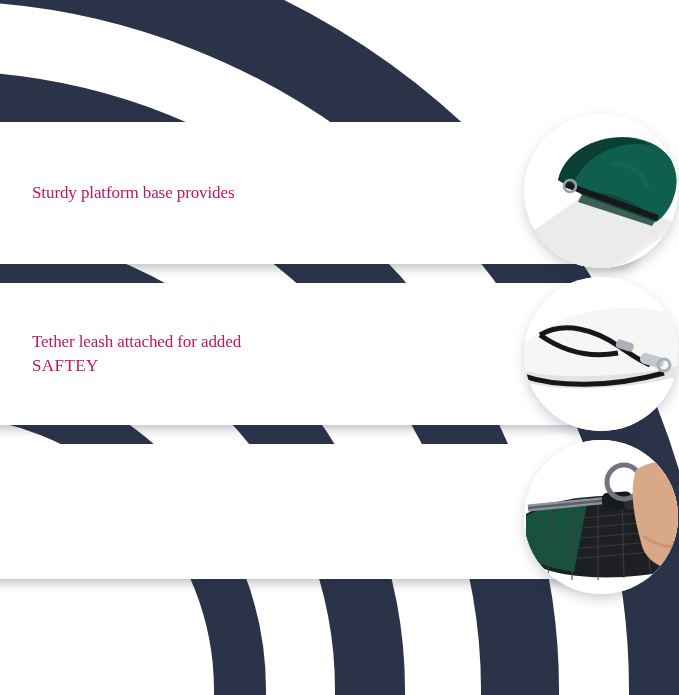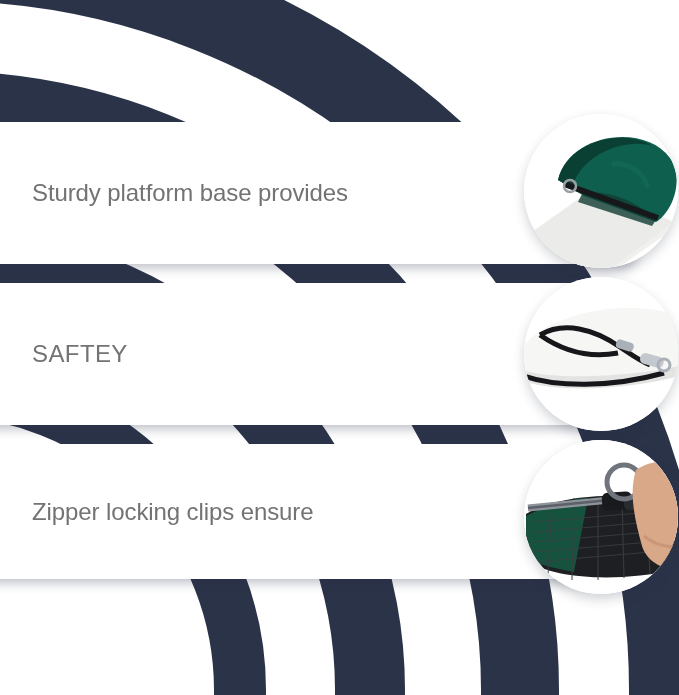--- a/index.html
+++ b/index.html
@@ -39,25 +39,26 @@
   .card-1 { top: 122px;  width: 652px; height: 142px; }
   .card-2 { top: 283px;  width: 652px; height: 142px; }
   .card-3 { top: 444px;  width: 652px; height: 135px; }
 
   .card-text {
     position: absolute;
     left: 46px;
     top: 50%;
     transform: translateY(-50%);
     width: 440px;
-    color: #737373;
-    font-size: 24px;
+    color: #be185d;
+    font-size: 17px;
     line-height: 1.43;
     font-weight: 400;
     letter-spacing: -0.1px;
+    font-family: Liberation Serif, serif;
   }
   .card-text .accent {
     display: block;
     letter-spacing: 0.4px;
   }
 
   
   .photo-circle {
     position: absolute;
     border-radius: 50%;
@@ -111,20 +112,21 @@
       </g>
       <g>
         <path d="M40 70 L134 104" stroke="#17181a" stroke-width="6" fill="none"></path>
         <circle cx="46" cy="72" r="6" fill="none" stroke="#9aa0a8" stroke-width="2.5"></circle>
       </g>
     </svg>
   </div>
 
   <div class="feature-card card-2">
     <div class="card-text">
+      <span>Tether leash attached for added</span>
       <span class="accent">SAFTEY</span>
     </div>
   </div>
 
   <div class="photo-circle circle-2">
     <svg viewBox="0 0 154 154" aria-hidden="true">
       <rect x="0" y="0" width="154" height="154" fill="#ffffff"></rect>
       <g>
         <path d="M-6 74 C30 30, 110 22, 160 40 L160 96 C110 110, 30 116, -6 100 Z" fill="#f6f6f4"></path>
         <path d="M-6 92 C30 104, 110 100, 160 88 L160 98 C110 112, 30 118, -6 102 Z" fill="#e3e3e1"></path>
@@ -137,21 +139,20 @@
       <g>
         <rect x="92" y="64" width="18" height="9" rx="4" fill="#aab0b8" transform="rotate(18 101 68)"></rect>
         <rect x="116" y="78" width="24" height="11" rx="5" fill="#c3c8ce" transform="rotate(16 128 83)"></rect>
         <circle cx="140" cy="88" r="6" fill="none" stroke="#aab0b8" stroke-width="3"></circle>
       </g>
     </svg>
   </div>
 
   <div class="feature-card card-3">
     <div class="card-text">
-      <span>Zipper locking clips ensure</span>
     </div>
   </div>
 
   <div class="photo-circle circle-3">
     <svg viewBox="0 0 154 154" aria-hidden="true">
       <rect x="0" y="0" width="154" height="154" fill="#ffffff"></rect>
       <g>
         <path d="M2 74 C30 56, 96 50, 150 62 L150 130 C96 142, 30 140, 2 120 Z" fill="#1d1f22"></path>
         <path d="M2 76 C24 64, 52 58, 64 58 L50 132 C30 128, 12 124, 2 118 Z" fill="#16533f"></path>
         <g stroke="#3b3f44" stroke-width="1.2" opacity="0.85">

